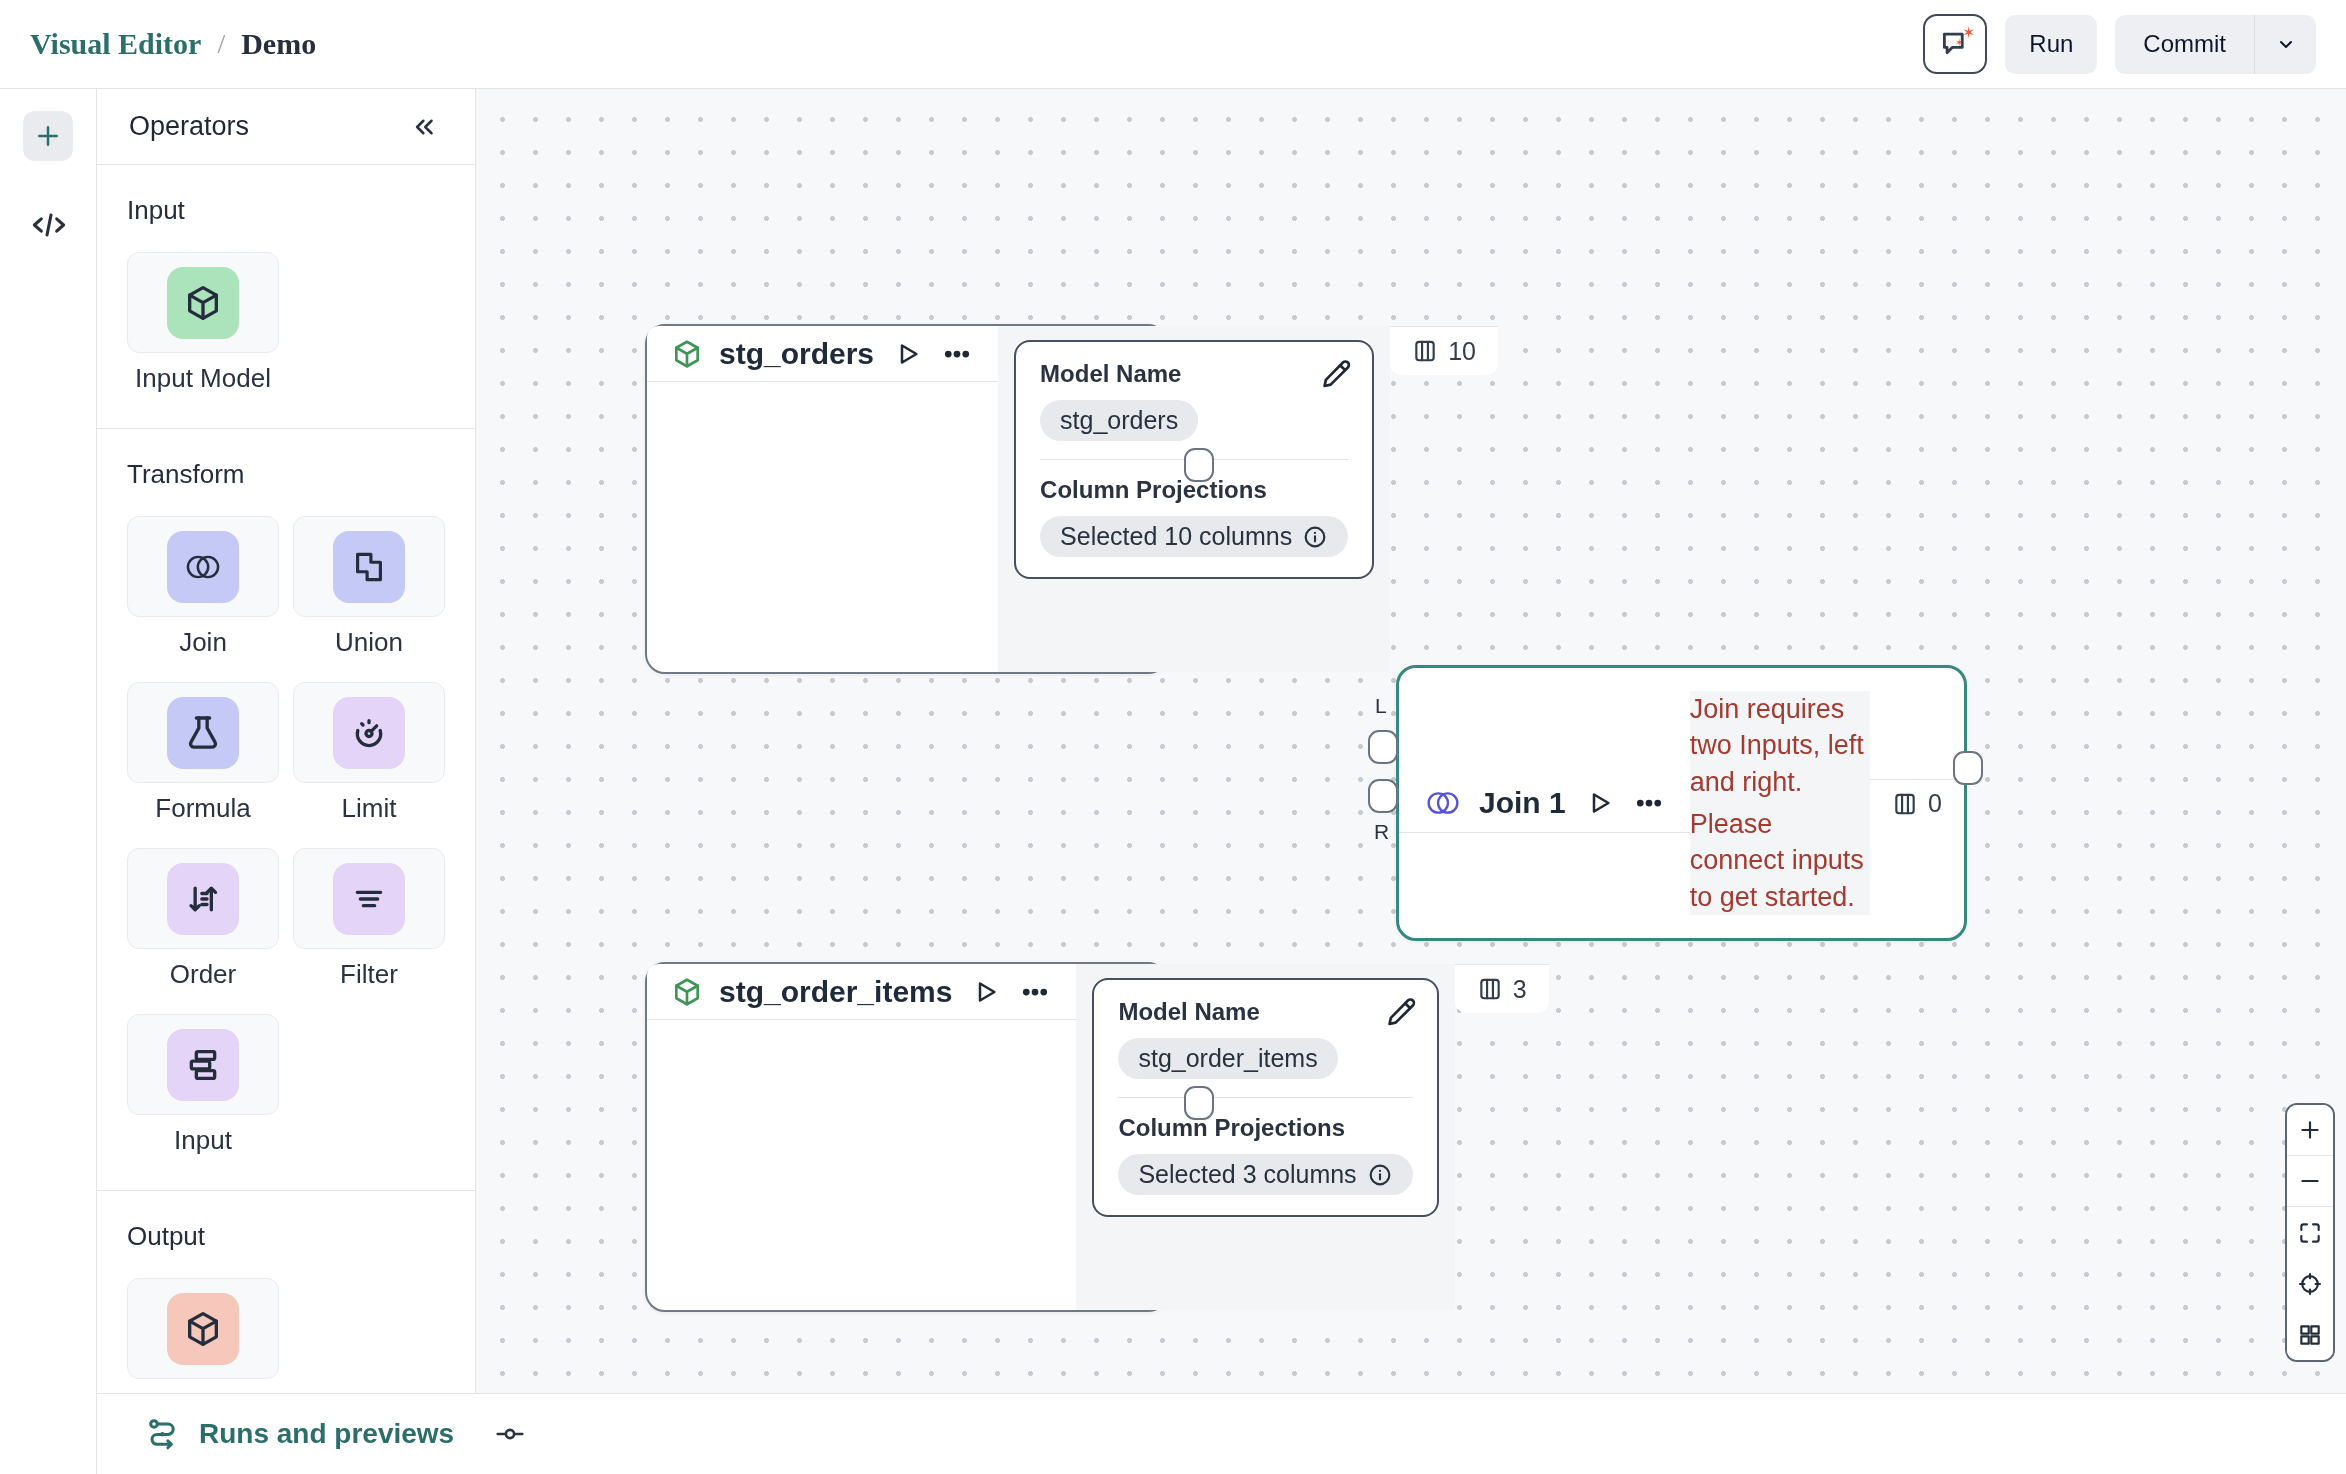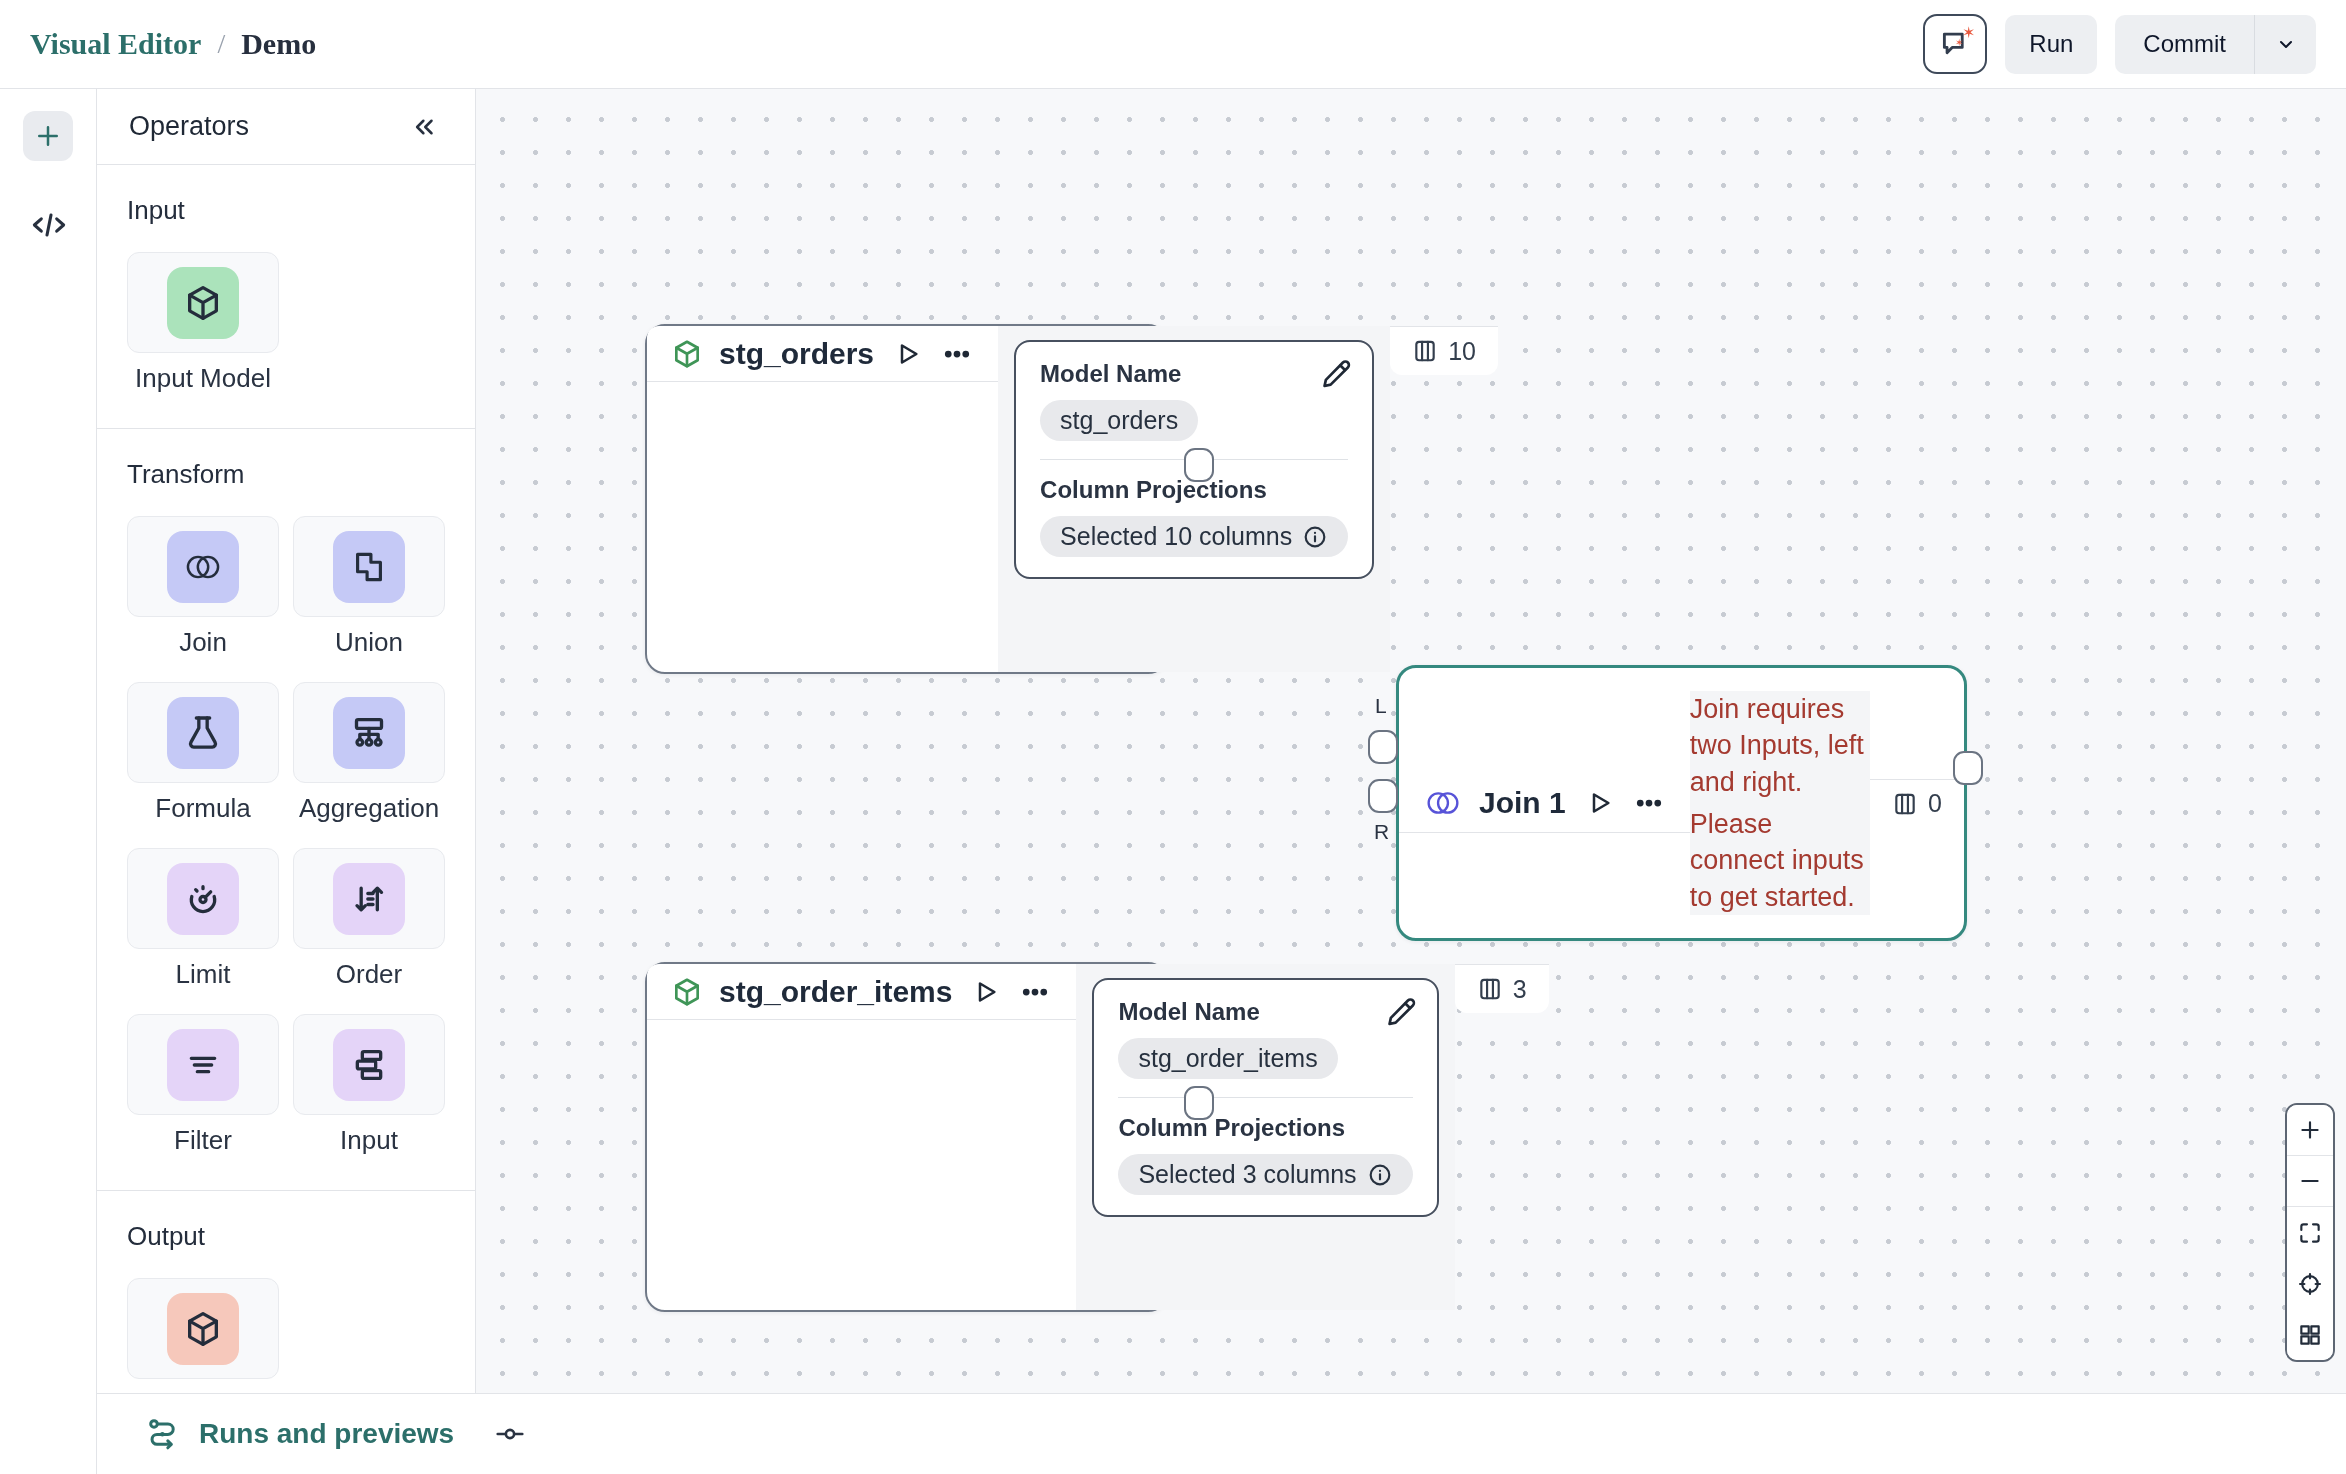--- a/index.html
+++ b/index.html
@@ -223,34 +223,20 @@
               <svg width="40" height="40" viewBox="0 0 24 24" stroke-width="1.9">
                 <path d="M9.5 3v6l-4.7 8.5a2 2 0 0 0 1.8 3h10.8a2 2 0 0 0 1.8-3L14.5 9V3"></path>
                   <path d="M8 3h8"></path>
               </svg>
             </span>
           </div>
           <div class="op-item-label">Formula</div>
         </div>
         <div class="op-item">
           <div class="op-card">
-            <span class="tile lav">
-              <svg width="40" height="40" viewBox="0 0 24 24" stroke-width="1.8">
-                <rect x="4.5" y="4" width="15" height="5.2" rx="1"></rect>
-                <path d="M12 9.2v3.6M6.5 15.6v-2.8h11v2.8M12 12.8v2.8"></path>
-                <circle cx="6.5" cy="17.6" r="1.7"></circle>
-                  <circle cx="12" cy="17.6" r="1.7"></circle>
-                  <circle cx="17.5" cy="17.6" r="1.7"></circle>
-              </svg>
-            </span>
-          </div>
-          <div class="op-item-label">Aggregation</div>
-        </div>
-        <div class="op-item">
-          <div class="op-card">
             <span class="tile purp">
               <svg width="40" height="40" viewBox="0 0 24 24" stroke-width="1.9">
                 <path d="M5.3 10.5a7 7 0 1 0 13.4 0"></path>
                 <circle cx="12" cy="12.3" r="1.8"></circle>
                 <path d="m13.3 11 3.3-3.3"></path>
                 <path d="M7.6 6.4l.8.8M12 4.6v1.2"></path>
               </svg>
             </span>
           </div>
           <div class="op-item-label">Limit</div>

